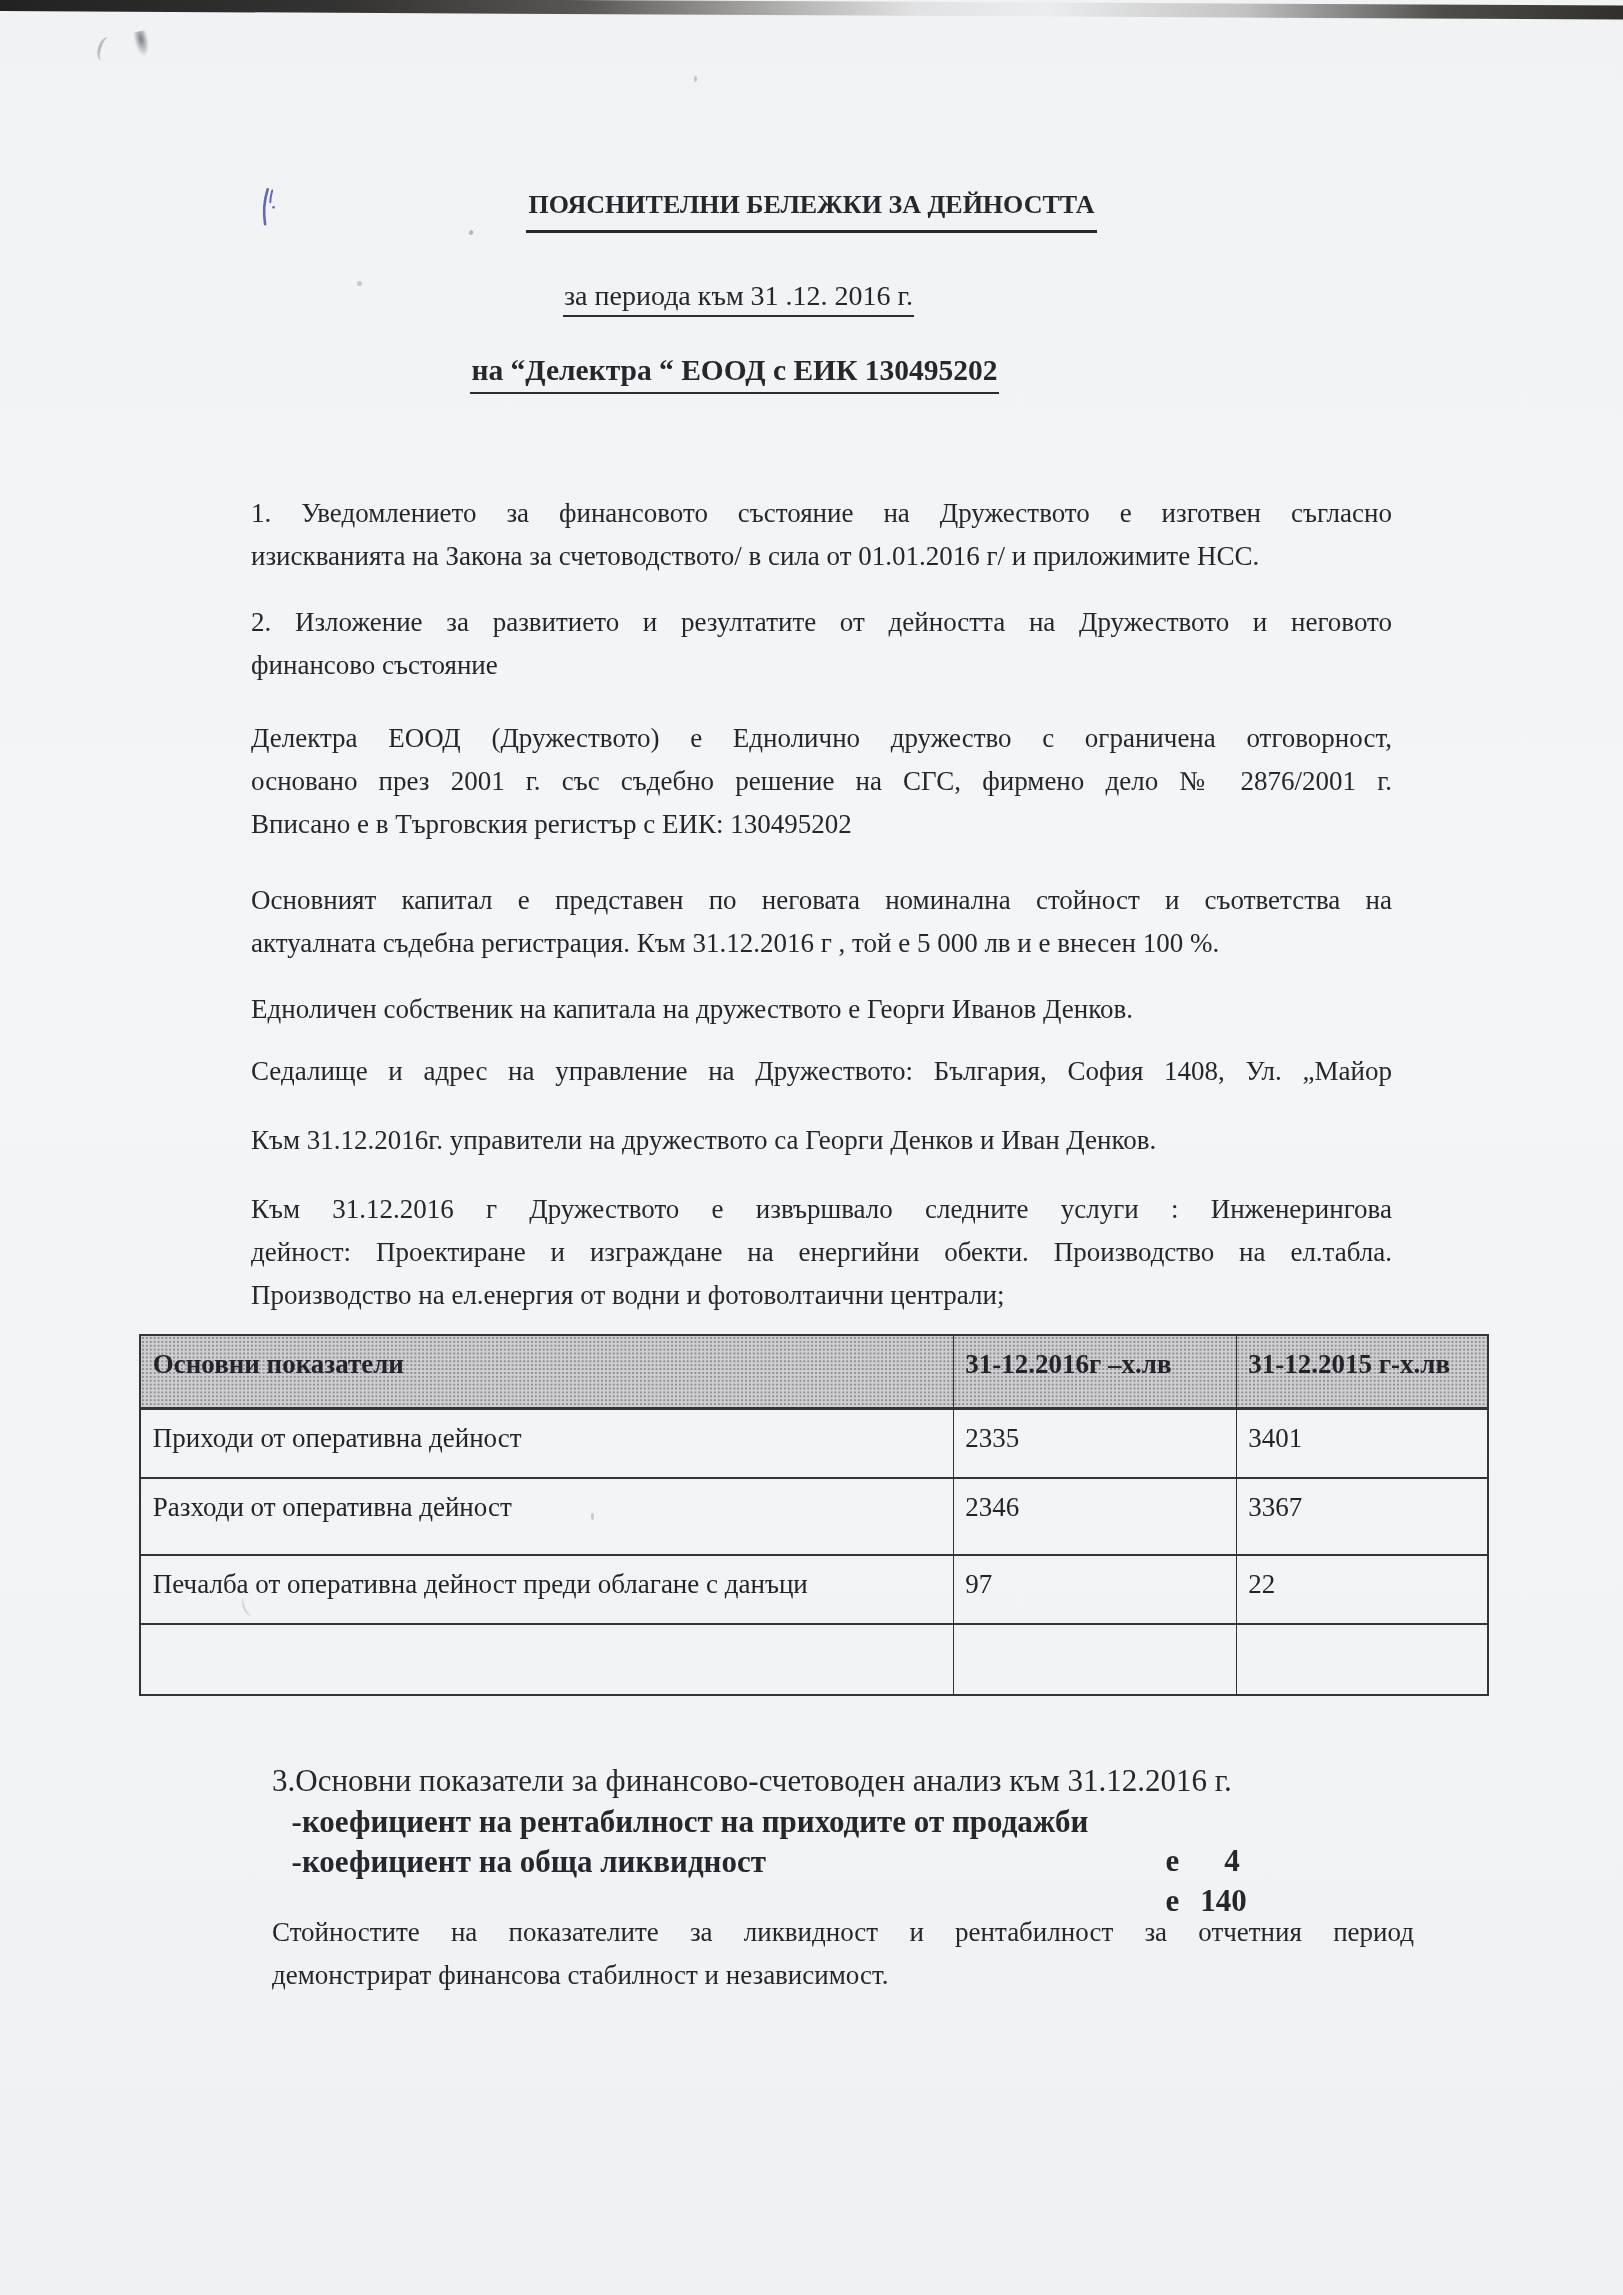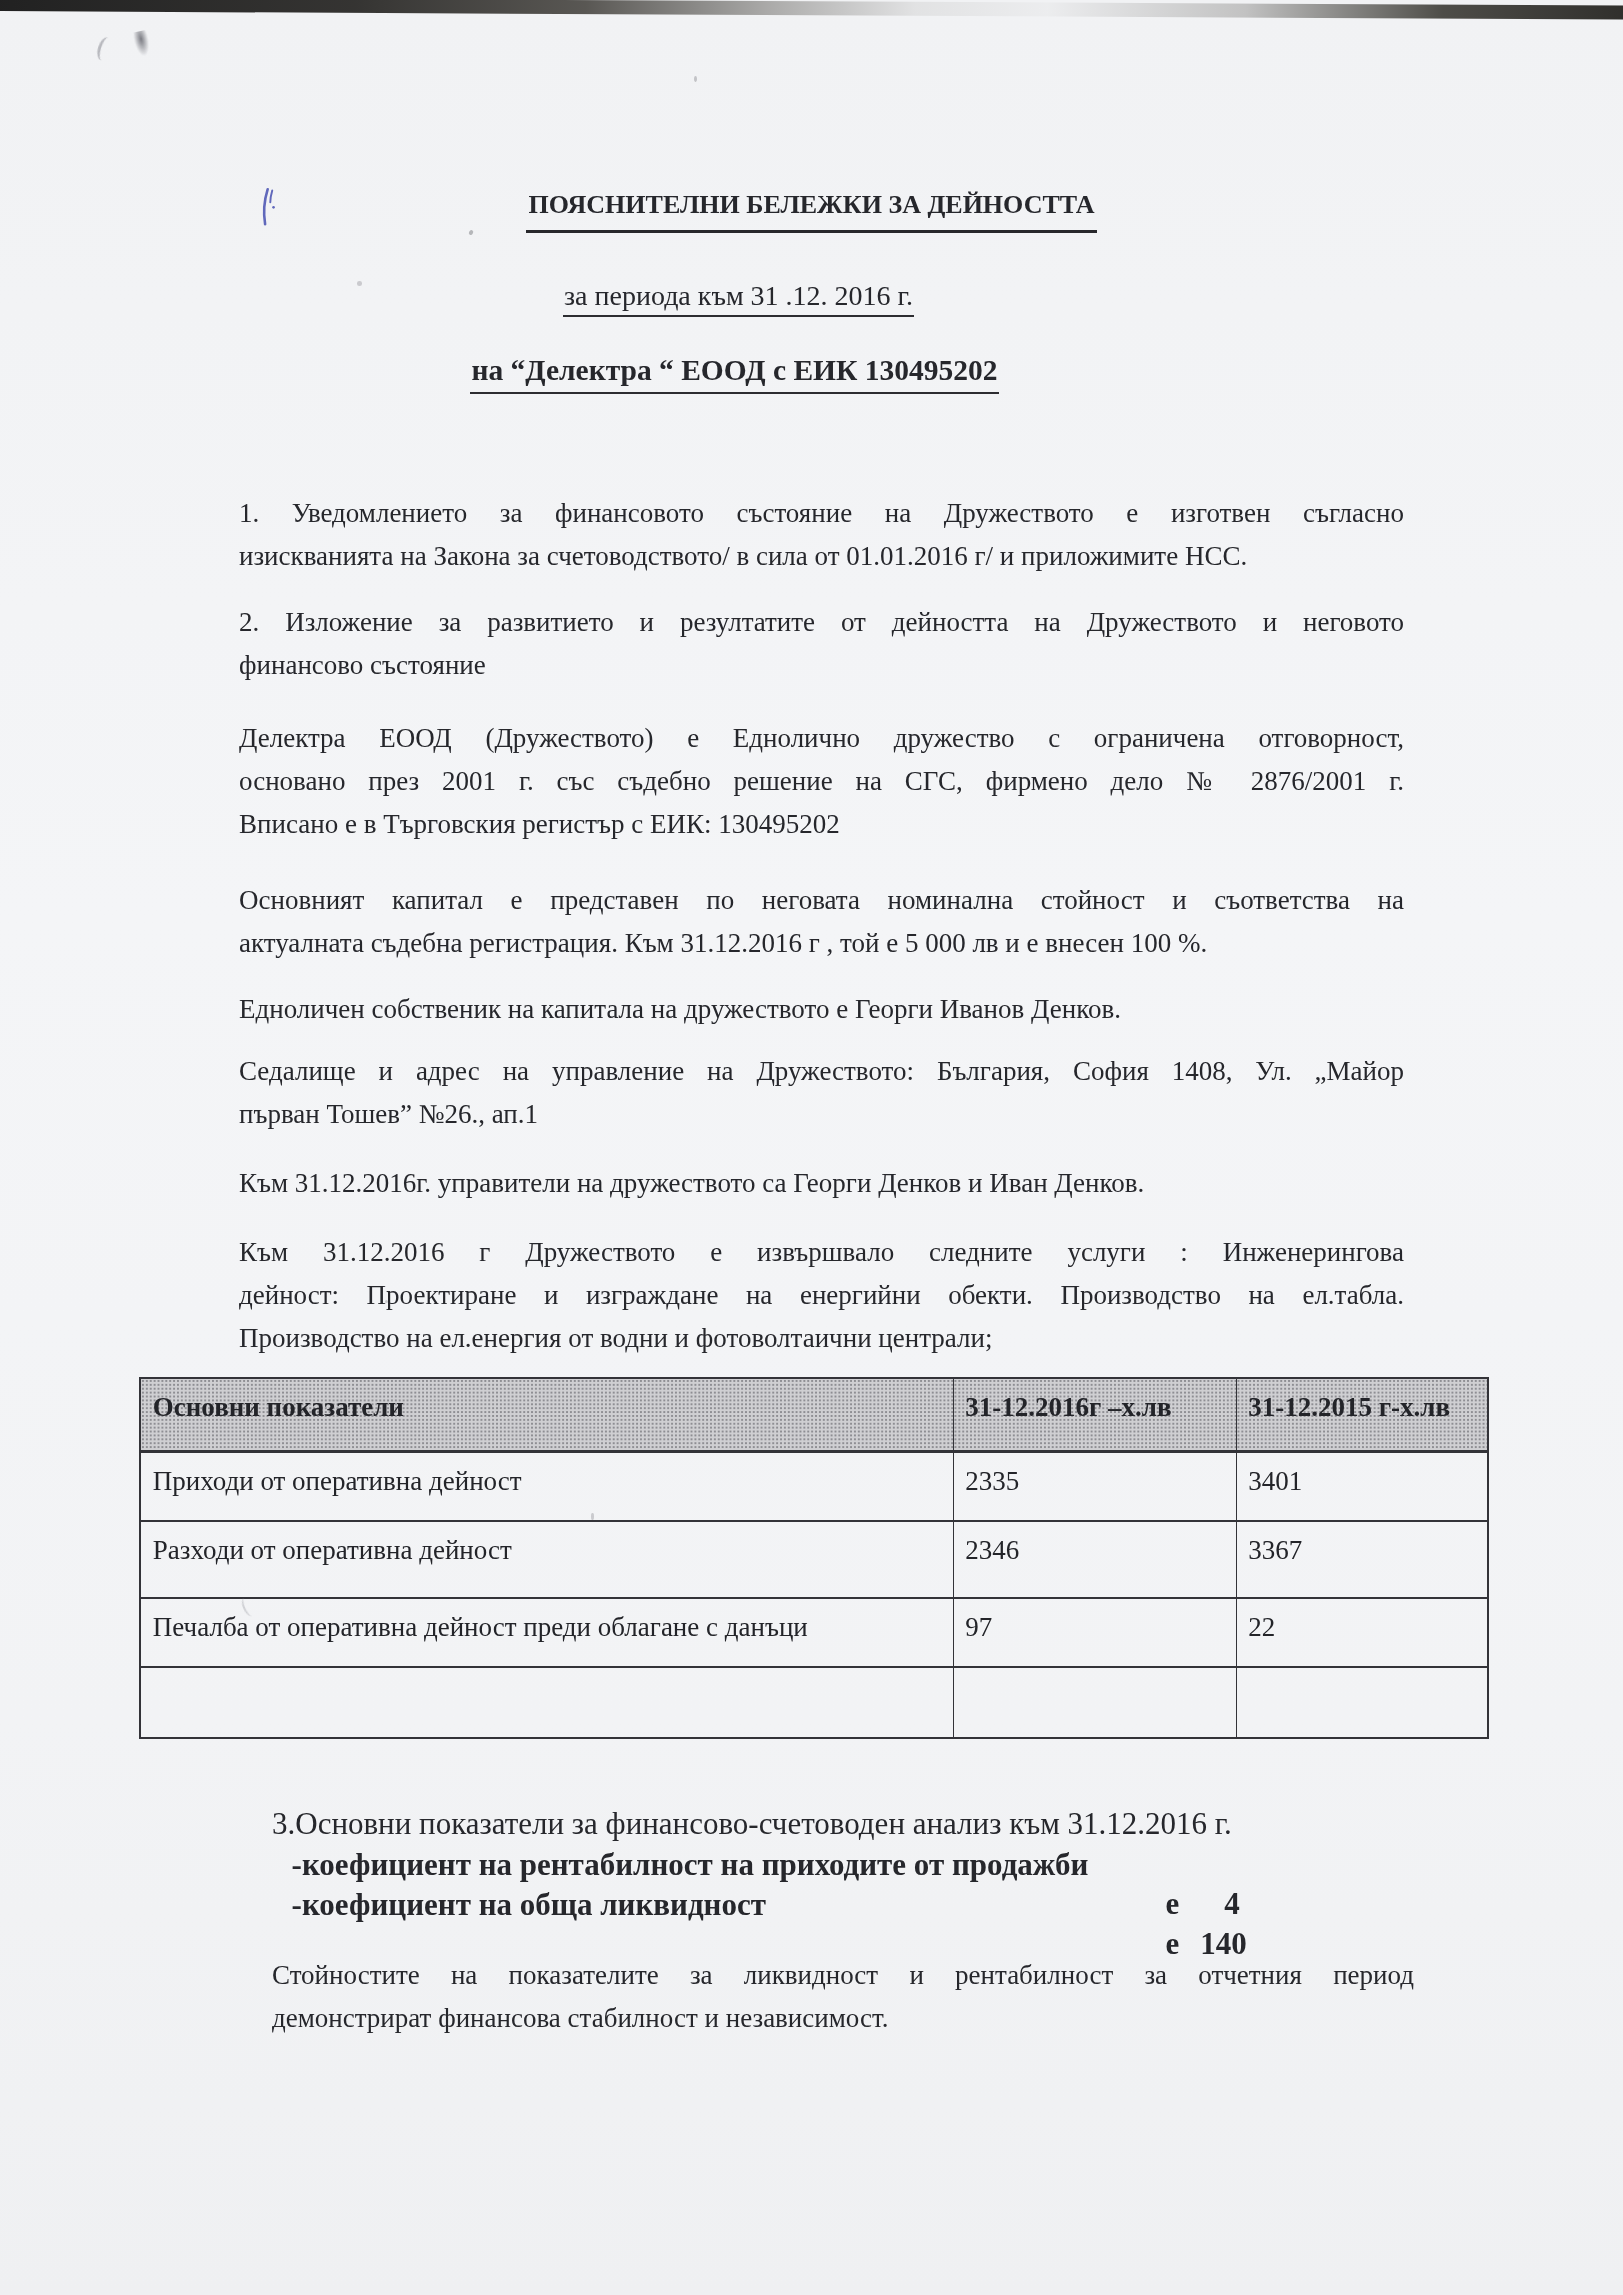--- a/index.html
+++ b/index.html
@@ -39,21 +39,21 @@
        line-height:40px; letter-spacing:0px; }
   .h1 span{ display:inline-block; border-bottom:3.9px solid #28282c; padding:0 2.6px 4.6px 2.6px; }
   .h2{ margin:46px 0 0 0; text-align:center; font-size:28px; font-weight:normal; line-height:33px; }
   .h2 span{ display:inline-block; position:relative; left:-73px;
             border-bottom:2.6px solid #2d2d31; padding:0 1.3px 3.9px 1.3px; }
   .h3{ margin:36px 0 0 0; text-align:center; font-size:29.5px; font-weight:bold; line-height:34px; }
   .h3 span{ display:inline-block; position:relative; left:-77px;
             border-bottom:2.6px solid #2d2d31; padding:0 1.3px 4.6px 1.3px; }
   
   .body-text{ margin:98px 219px 0 239px; font-size:27px; line-height:43px; }
-  .para{ margin:0; }
+  .para{ margin:12px; }
   .p1{ margin-top:0; } .p2{ margin-top:23px; } .p3{ margin-top:29.5px; }
   .p4{ margin-top:33px; } .p5{ margin-top:23px; } .p6{ margin-top:19.6px; }
   .p7{ margin-top:26px; } .p8{ margin-top:26px; }
   .jline{ text-align:justify; text-align-last:justify; white-space:normal; }
   .lline{ text-align:left; }
   
   table.ind{ margin:16.4px 0 0 139px; width:1348px; border-collapse:collapse;
     table-layout:fixed; font-size:27px; color:#232429; }
   table.ind col.c1{ width:813px; } table.ind col.c2{ width:283px; } table.ind col.c3{ width:252px; }
   table.ind td{ border:2px solid #333338; vertical-align:top; padding:13px 6.5px 0 11.8px;
@@ -120,21 +120,20 @@
     </div>
     <div class="para p4">
       <div class="jline">Основният капитал е представен по неговата номинална стойност и съответства на</div>
       <div class="lline">актуалната съдебна регистрация. Към  31.12.2016 г , той е  5 000 лв и е внесен 100 %.</div>
     </div>
     <div class="para p5">
       <div class="lline">Едноличен собственик на капитала на дружеството е Георги Иванов Денков.</div>
     </div>
     <div class="para p6">
       <div class="jline">Седалище и адрес на управление на Дружеството: България, София 1408, Ул. „Майор</div>
-      <div class="lline">първан Тошев” №26., ап.1</div>
     </div>
     <div class="para p7">
       <div class="lline">Към 31.12.2016г. управители на дружеството са   Георги Денков и Иван Денков.</div>
     </div>
     <div class="para p8">
       <div class="jline">Към  31.12.2016  г    Дружеството е извършвало следните услуги : Инженерингова</div>
       <div class="jline">дейност: Проектиране и изграждане на енергийни обекти. Производство на ел.табла.</div>
       <div class="lline">Производство на ел.енергия от водни и фотоволтаични централи;</div>
     </div>
   </div>

